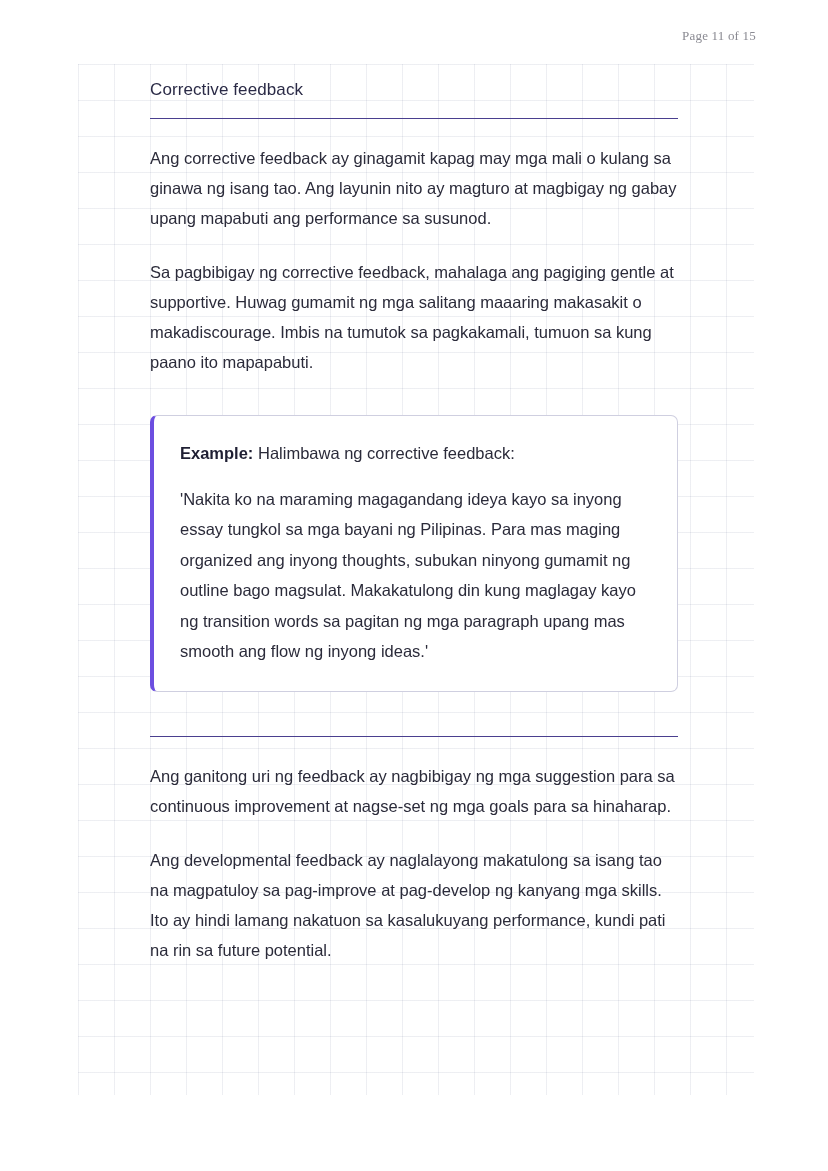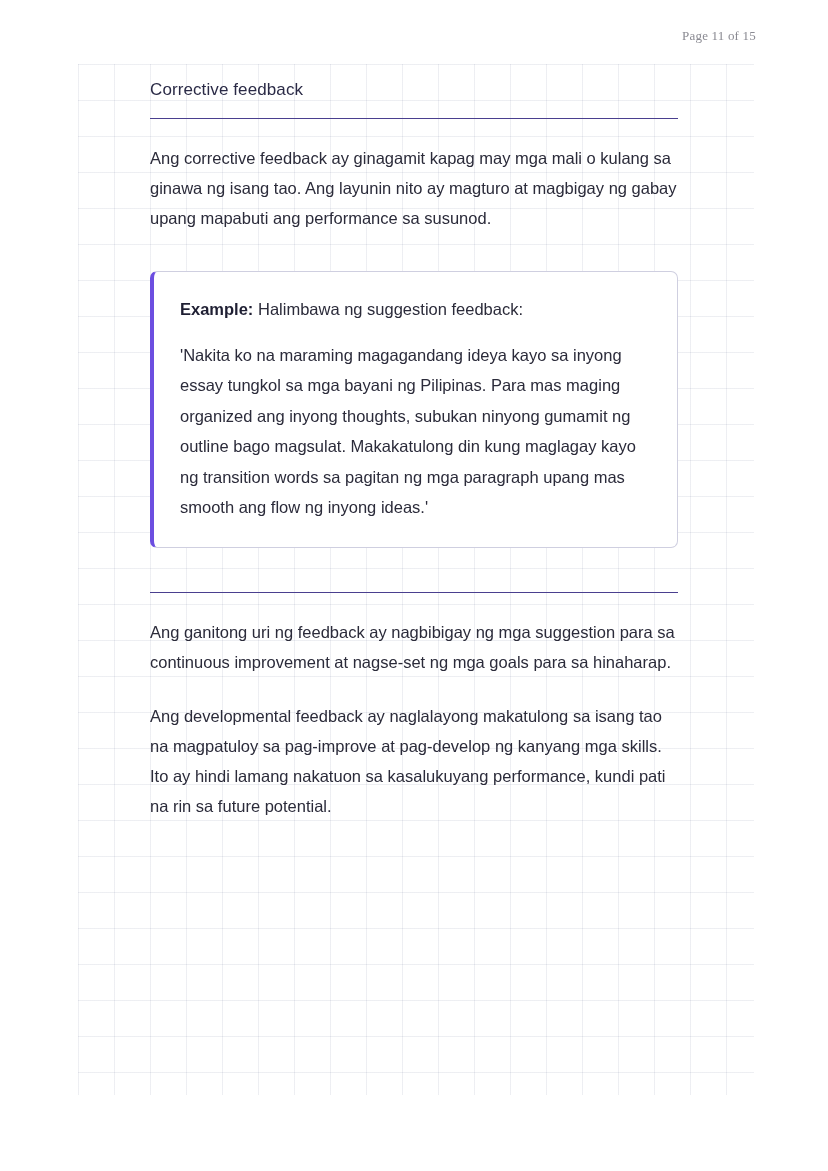--- a/index.html
+++ b/index.html
@@ -101,23 +101,24 @@
   <div class="page-number">Page 11 of 15</div>
 
   <div class="grid-area"></div>
 
   <div class="content">
 
     <h2 class="section-title">Corrective feedback</h2>
     <div class="rule"></div>
 
     <p class="para">Ang corrective feedback ay ginagamit kapag may mga mali o kulang sa ginawa ng isang tao. Ang layunin nito ay magturo at magbigay ng gabay upang mapabuti ang performance sa susunod.</p>
+    <p class="para">Sa pagbibigay ng corrective feedback, mahalaga ang pagiging gentle at supportive. Huwag gumamit ng mga salitang maaaring makasakit o makadiscourage. Imbis na tumutok sa pagkakamali, tumuon sa kung paano ito mapapabuti.</p>
 
     <div class="example-box">
-      <p class="lead"><b>Example:</b><span> Halimbawa ng suggestion feedback:</span></p>
+      <p class="lead"><b>Example:</b><span> Halimbawa ng corrective feedback:</span></p>
       <p class="quote">'Nakita ko na maraming magagandang ideya kayo sa inyong essay tungkol sa mga bayani ng Pilipinas. Para mas maging organized ang inyong thoughts, subukan ninyong gumamit ng outline bago magsulat. Makakatulong din kung maglagay kayo ng transition words sa pagitan ng mga paragraph upang mas smooth ang flow ng inyong ideas.'</p>
     </div>
 
     <div class="spacer-lg"></div>
 
     <div class="rule"></div>
 
     <p class="para">Ang ganitong uri ng feedback ay nagbibigay ng mga suggestion para sa continuous improvement at nagse-set ng mga goals para sa hinaharap.</p>
     <p class="para">Ang developmental feedback ay naglalayong makatulong sa isang tao na magpatuloy sa pag-improve at pag-develop ng kanyang mga skills. Ito ay hindi lamang nakatuon sa kasalukuyang performance, kundi pati na rin sa future potential.</p>
 

